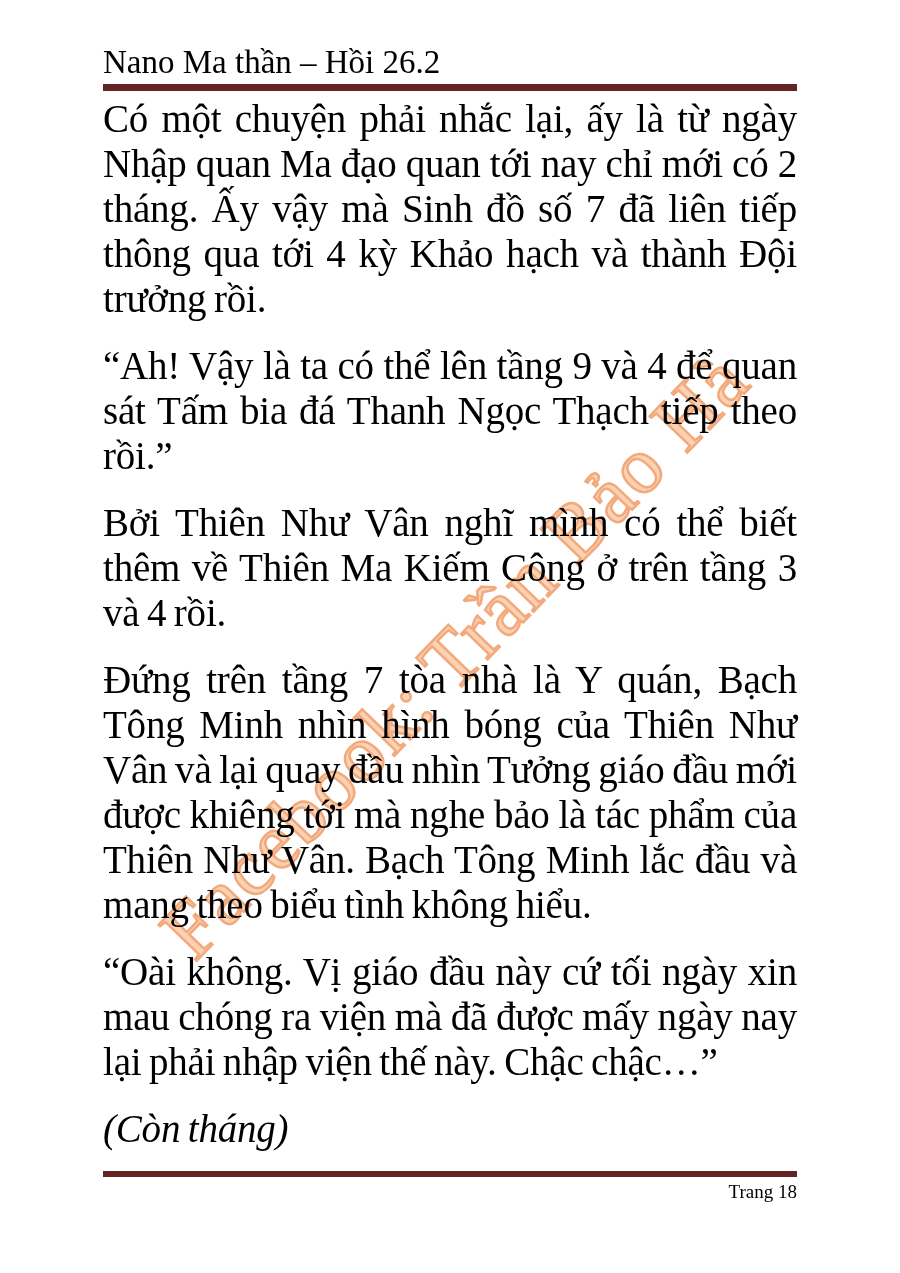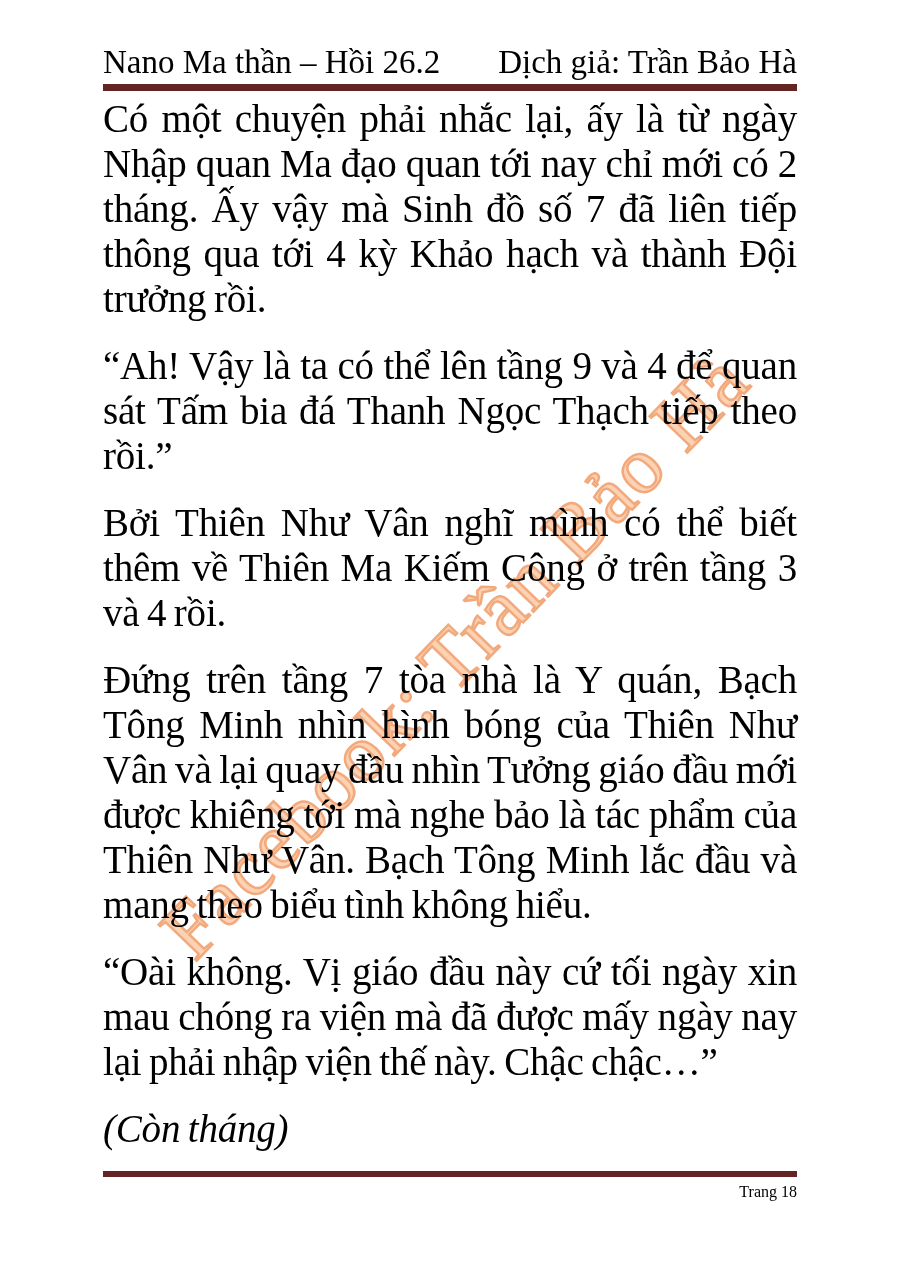--- a/index.html
+++ b/index.html
@@ -74,36 +74,35 @@
   .footer-rule {
     position: absolute;
     left: 103px; right: 103px; top: 1171px;
     height: 6px;
     background: #632423;
     z-index: 1;
   }
   .footer-page {
     position: absolute;
     right: 103px; top: 1179px;
-    font-size: 16px;
+    font-size: 19px;
     line-height: 26px;
     text-align: right;
     z-index: 1;
   }
 </style>
 </head>
 <body>
 
 <div class="page">
 
   <div class="watermark">Facebook: Trần Bảo Hà</div>
 
   <div class="header">
     <span>Nano Ma thần – Hồi 26.2</span>
-    <span>Dịch giả: Trần Bảo Hà</span>
   </div>
   <div class="header-rule"></div>
 
   <div class="content">
     <p>Có một chuyện phải nhắc lại, ấy là từ ngày Nhập quan Ma đạo quan tới nay chỉ mới có 2 tháng. Ấy vậy mà Sinh đồ số 7 đã liên tiếp thông qua tới 4 kỳ Khảo hạch và thành Đội trưởng rồi.</p>
     <p>“Ah! Vậy là ta có thể lên tầng 9 và 4 để quan sát Tấm bia đá Thanh Ngọc Thạch tiếp theo rồi.”</p>
     <p>Bởi Thiên Như Vân nghĩ mình có thể biết thêm về Thiên Ma Kiếm Công ở trên tầng 3 và 4 rồi.</p>
     <p>Đứng trên tầng 7 tòa nhà là Y quán, Bạch Tông Minh nhìn hình bóng của Thiên Như Vân và lại quay đầu nhìn Tưởng giáo đầu mới được khiêng tới mà nghe bảo là tác phẩm của Thiên Như Vân. Bạch Tông Minh lắc đầu và mang theo biểu tình không hiểu.</p>
     <p>“Oài không. Vị giáo đầu này cứ tối ngày xin mau chóng ra viện mà đã được mấy ngày nay lại phải nhập viện thế này. Chậc chậc…”</p>
     <p class="continuation">(Còn tháng)</p>

